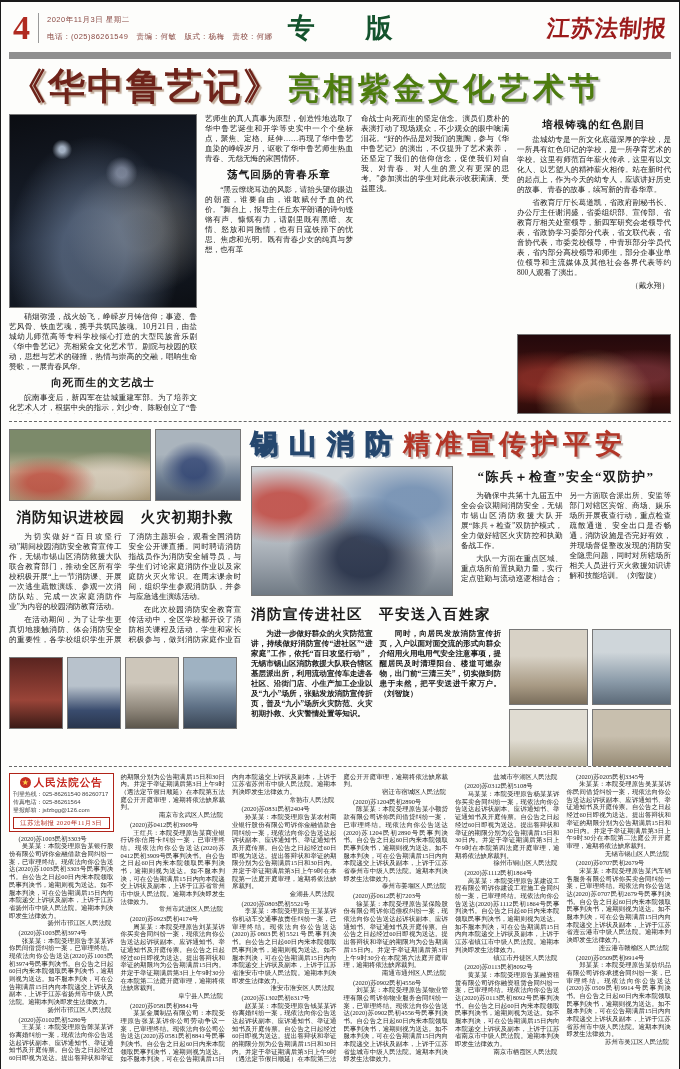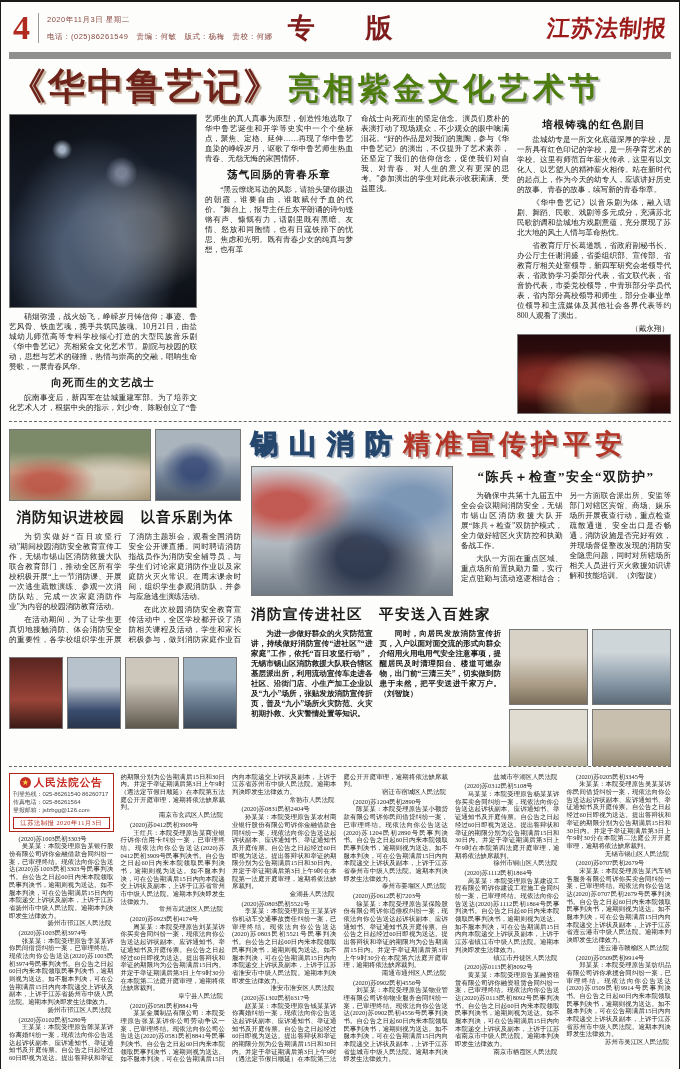--- a/index.html
+++ b/index.html
@@ -12,21 +12,21 @@
     font-family:"Liberation Serif","DejaVu Serif",serif;color:#1a1a1a;
   }
   
   .hdr{position:relative;display:flex;align-items:center;height:40px;}
   .pageno{font-size:34px;font-weight:bold;color:#b02a20;line-height:1;padding:0 8px 0 4px;}
   .hdr-div{width:1px;height:30px;background:#9a9a9a;margin-right:8px;}
   .hdr-info{display:flex;flex-direction:column;justify-content:center;gap:7px;}
   .hdr-info div{font-size:7.5px;color:#8a4a44;letter-spacing:.5px;font-family:"Liberation Sans",sans-serif;}
   .section-label{
     position:absolute;left:50%;transform:translateX(-50%);
-    font-size:27px;font-weight:bold;color:#7f1d1d;letter-spacing:22px;text-indent:22px;white-space:nowrap;
+    font-size:27px;font-weight:bold;color:#14532d;letter-spacing:22px;text-indent:22px;white-space:nowrap;
   }
   .masthead{margin-left:auto;font-size:23px;font-weight:bold;color:#9b1b1b;
     transform:skewX(-6deg);letter-spacing:1px;white-space:nowrap;padding-right:4px;}
   .graybar{height:7px;background:#8f8f8f;margin-top:4px;}
   
   .lead-title{margin:8px 0 2px;white-space:nowrap;line-height:1.1;}
   .lead-title .tq{font-size:37px;font-weight:bold;color:#6e231a;letter-spacing:2px;
     text-shadow:2px 2px 1px rgba(140,100,70,.55);}
   .lead-title .tr{font-size:31px;font-weight:bold;color:#4d7c0f;letter-spacing:4px;margin-left:6px;
     text-shadow:2px 2px 1px rgba(40,40,40,.35);}
@@ -149,34 +149,33 @@
       <p class="para" style="text-indent:0">艺师生的真人真事为原型，创造性地选取了华中鲁艺诞生和开学等史实中一个个坐标点，聚焦、定格、延伸……再现了华中鲁艺血染的峥嵘岁月，讴歌了华中鲁艺师生热血青春、无怨无悔的家国情怀。</p>
       <div class="subhead">荡气回肠的青春乐章</div>
       <p class="para">“黑云缭绕耳边的风影，请抬头望你眼边的朝霞，谁要自由，谁敢赋付予血的代价。”舞台上，报导主任丘东平朗诵的诗句铿锵有声、慷慨有力，话剧里既有黑暗、友情、怒放和同胞情，也有日寇铁蹄下的忧思、焦虑和光明。既有青春少女的纯真与梦想，也有革</p>
     </div>
     <div class="lc3">
       <p class="para" style="text-indent:0">命战士向死而生的坚定信念。演员们质朴的表演打动了现场观众，不少观众的眼中噙满泪花。“好的作品是对我们的熏陶，参与《华中鲁艺记》的演出，不仅提升了艺术素养，还坚定了我们的信仰信念，促使我们对自我、对青春、对人生的意义有更深的思考。”参加演出的学生对此表示收获满满、受益匪浅。</p>
     </div>
     <div class="lc4">
       <div class="subhead">培根铸魂的红色剧目</div>
       <p class="para">盐城幼专是一所文化底蕴深厚的学校，是一所具有红色印记的学校，是一所孕育艺术的学校。这里有师范百年薪火传承，这里有以文化人、以艺塑人的精神薪火相传。站在新时代的起点上，作为今天的幼专人，应该讲好历史的故事、青春的故事，续写新的青春华章。</p>
-      <p class="para">《华中鲁艺记》以音乐剧为体，融入话剧、舞蹈、民歌、戏剧等多元成分，充满苏北民歌韵调和盐城地方戏剧意蕴，充分展现了苏北大地的风土人情与革命热忱。</p>
       <p class="para">省教育厅厅长葛道凯，省政府副秘书长、办公厅主任谢润盛，省委组织部、宣传部、省教育厅相关处室领导，新四军研究会老领导代表，省政协学习委部分代表，省文联代表，省音协代表，市委党校领导，中青班部分学员代表，省内部分高校领导和师生，部分企事业单位领导和主流媒体及其他社会各界代表等约800人观看了演出。</p>
       <div class="attr">（戴永翔）</div>
       <div class="ph ph-finale"></div>
     </div>
   </div>
 
   <div class="fire">
     <div class="fire-left">
       <div class="fl-photos">
         <div class="ph ph-kids"></div>
         <div class="ph ph-blue"></div>
       </div>
-      <div class="school-hl">消防知识进校园　以音乐剧为体</div>
+      <div class="school-hl">消防知识进校园　火灾初期扑救</div>
       <div class="school-text">
         <p class="para">为切实做好“百日攻坚行动”期间校园消防安全教育宣传工作，无锡市锡山区消防救援大队联合教育部门，推动全区所有学校积极开展“上一节消防课、开展一次逃生疏散演练、参观一次消防队站、完成一次家庭消防作业”为内容的校园消防教育活动。</p>
         <p class="para">在活动期间，为了让学生更真切地接触消防、体会消防安全的重要性，各学校组织学生开展了消防主题班会，观看全国消防安全公开课直播。同时聘请消防指战员作为消防安全辅导员，与学生们讨论家庭消防作业以及家庭防火灭火常识。在周末课余时间，组织学生参观消防队，并参与应急逃生演练活动。</p>
         <p class="para">在此次校园消防安全教育宣传活动中，全区学校都开设了消防相关课程及活动，学生和家长积极参与，做到消防家庭作业百分百，真正达到“教育一个学生，带动一个家庭”的宣传效果。（刘智旋）</p>
       </div>
       <div class="fl-strip">
         <div class="ph ph-strip ph-s1"></div>
         <div class="ph ph-strip ph-s2"></div>
         <div class="ph ph-strip ph-s3"></div>
         <div class="ph ph-strip ph-s4"></div>

